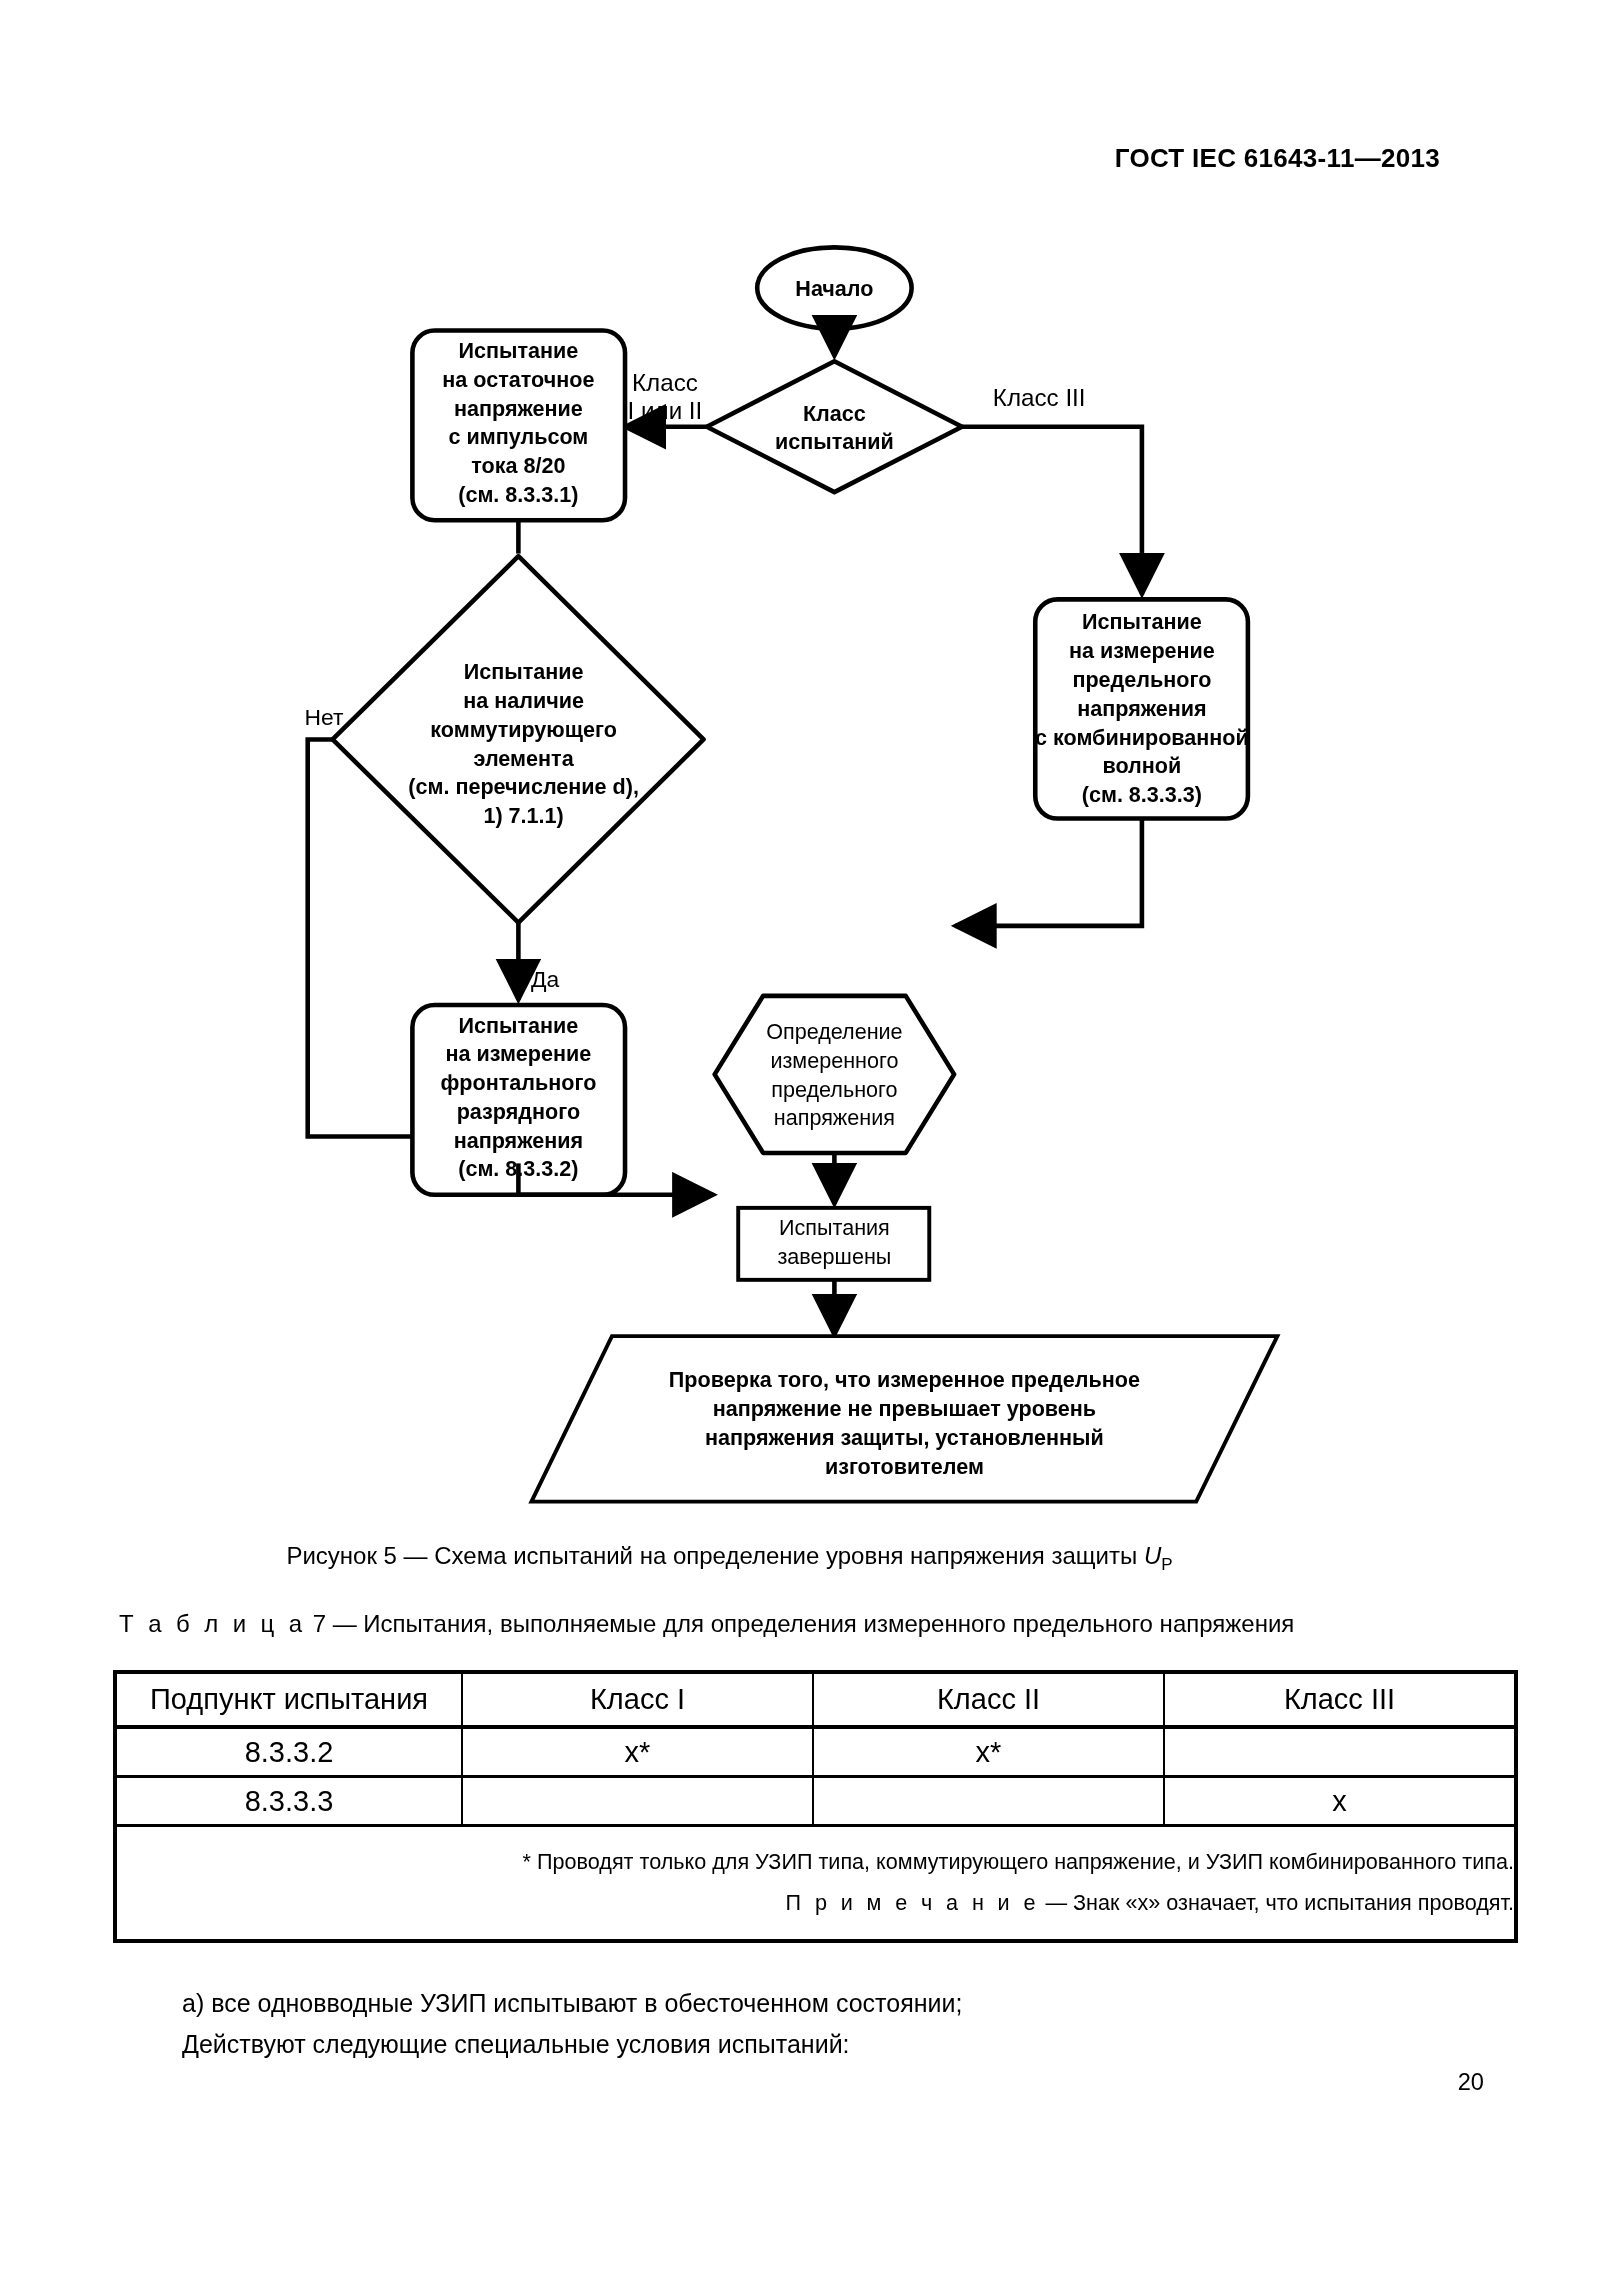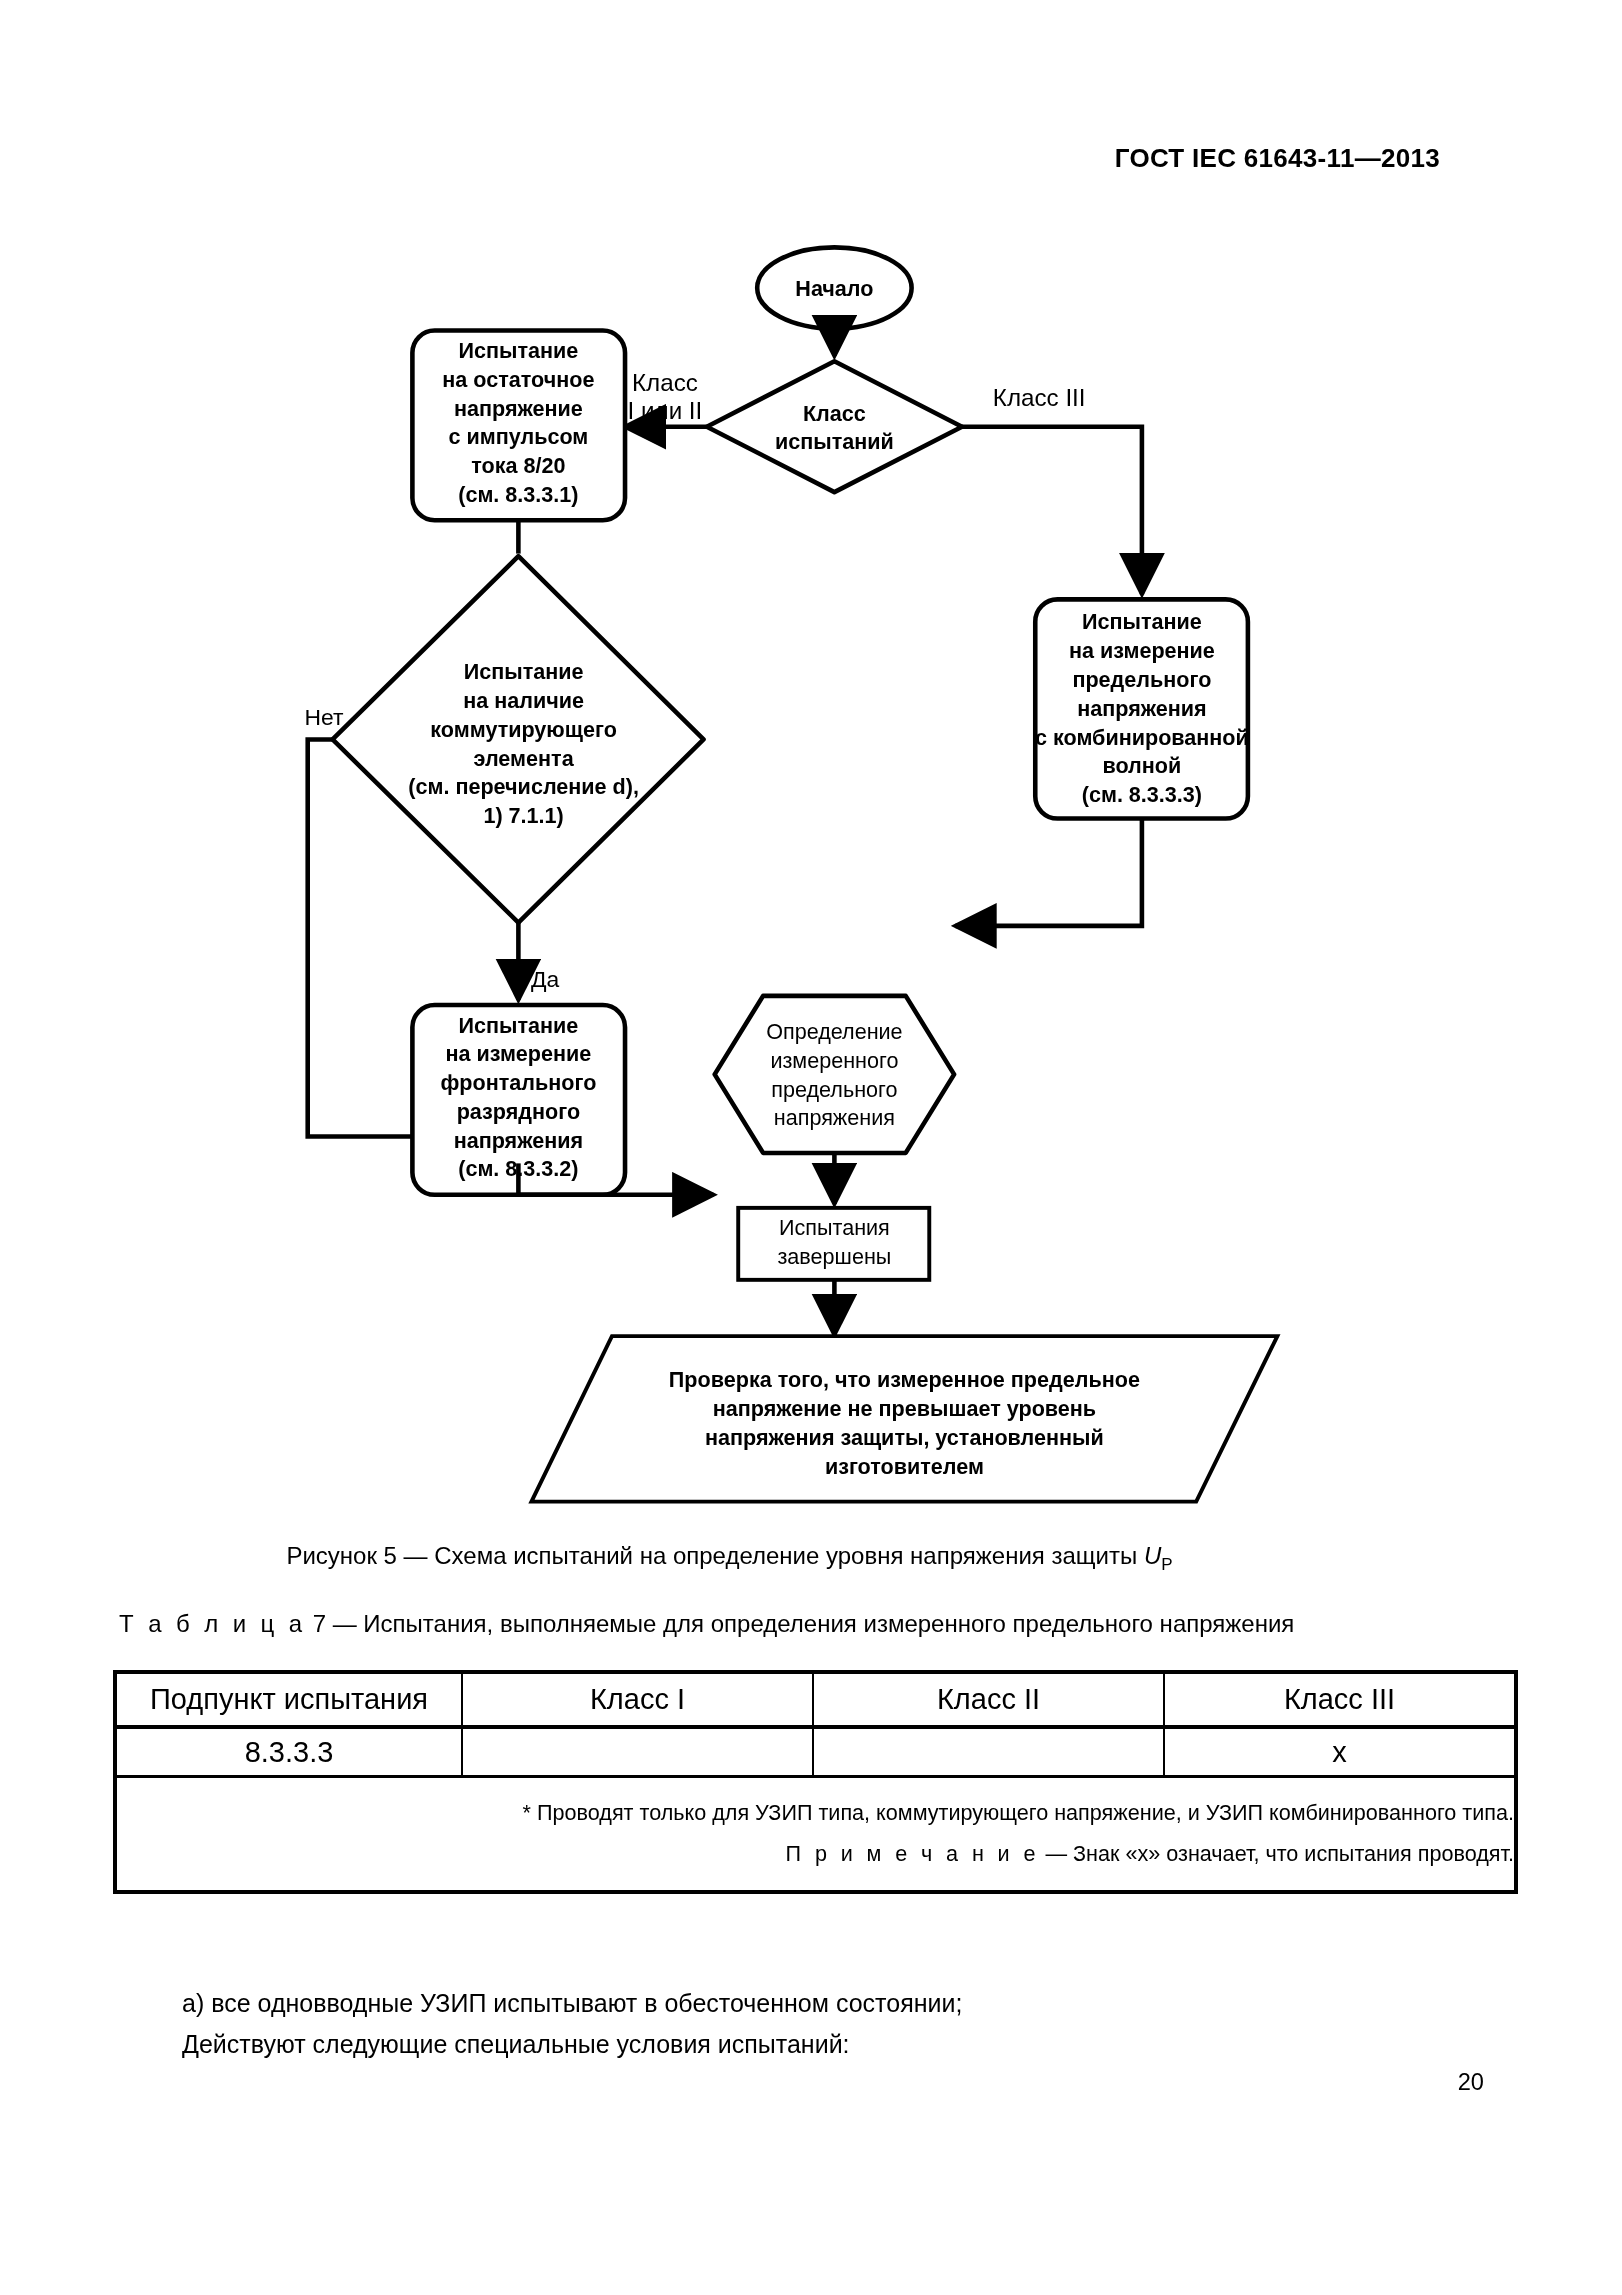--- a/index.html
+++ b/index.html
@@ -303,20 +303,26 @@
           <col class="col-c1">
           <col class="col-c2">
           <col class="col-c3">
       </colgroup>
       <tbody>
         <tr class="hdr-row">
           <td>Подпункт испытания</td>
           <td>Класс I</td>
           <td>Класс II</td>
           <td>Класс III</td>
+        </tr>
+        <tr class="body-row">
+          <td>8.3.3.2</td>
+          <td>x*</td>
+          <td>x*</td>
+          <td></td>
         </tr>
         <tr class="body-row">
           <td>8.3.3.3</td>
           <td></td>
           <td></td>
           <td>x</td>
         </tr>
         <tr>
           <td class="note-cell" colspan="4">
             <span class="note-line">* Проводят только для УЗИП типа, коммутирующего напряжение, и УЗИП комбинированного типа.</span>

